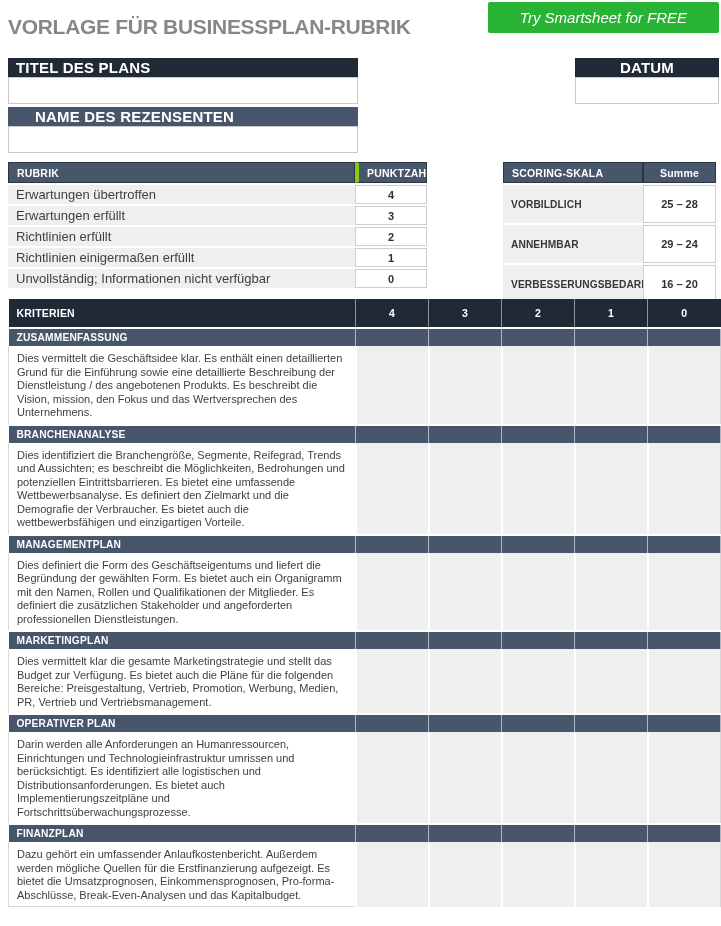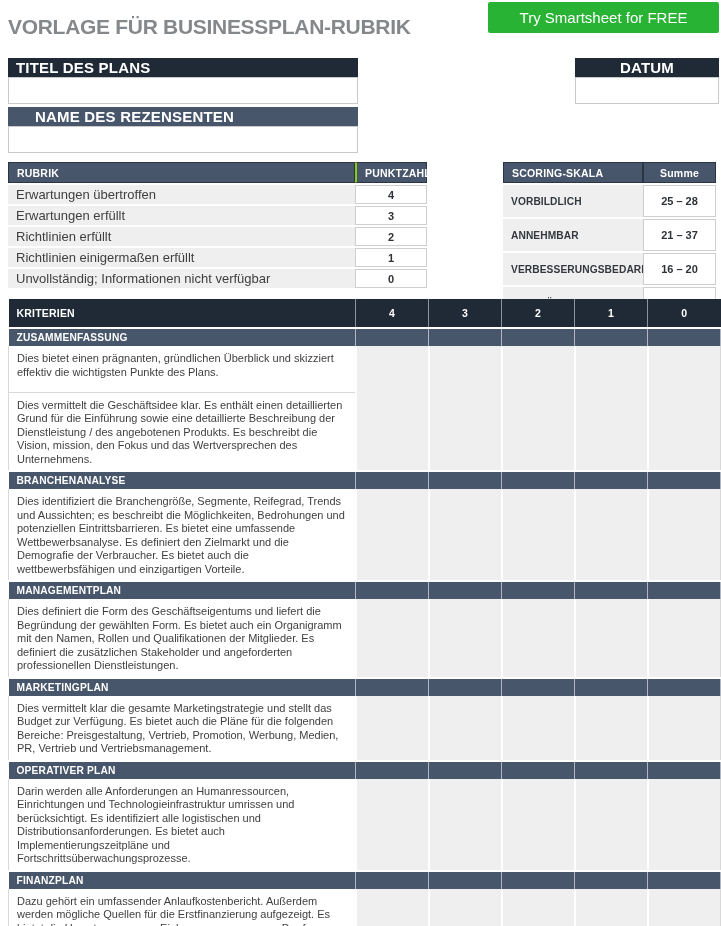--- a/index.html
+++ b/index.html
@@ -14,20 +14,21 @@
   
   .page-title {
     left:8px; top:15px; font-size:21px; font-weight:bold;
     color:#85888b; letter-spacing:-0.3px; white-space:nowrap;
   }
   .cta {
     left:488px; top:2px; width:231px; height:31px;
     background:#29b335; color:#fff; font-size:15px;
     text-align:center; line-height:31px; border-radius:2px;
     cursor:pointer;
+    font-style:italic;
   }
 
   
   .bar {
     color:#fff; font-weight:bold; font-size:15px;
     line-height:19px; height:34px; padding:0 8px;
     letter-spacing:.2px; white-space:nowrap;
   }
   .bar.dark  { background:#202a37; }
   .bar.slate { background:#47566b;padding-left:27px; }
@@ -47,31 +48,31 @@
 
   .rubric  { left:8px;  top:160px; width:419px; table-layout:fixed; }
   .scoring { left:503px; top:160px; width:213px; table-layout:fixed; }
 
   .hcell {
     background:#47566b; color:#fff; font-weight:bold; font-size:10.5px;
     height:21px; padding:0 8px; letter-spacing:.2px;
     border:1px solid #2a3442; white-space:nowrap;
   }
   .hcell.cnt { text-align:center; }
-  .rubric .hcell + .hcell { border-left:2px solid #84cc16; }
+  .rubric .hcell + .hcell { border-left:4px solid #84cc16; }
 
   .rlabel {
     background:#efefef; font-size:13px; color:#3f3f3f;
     height:19px; padding:0 8px; white-space:nowrap; overflow:hidden;
   }
   .rscore {
     background:#fff; border:1px solid #cfcfcf; font-weight:bold;
     font-size:11px; color:#2e3238; text-align:center; height:19px;
   }
-  .scoring .rlabel { font-weight:bold; font-size:10.2px; color:#33383f; height:32px; letter-spacing:.1px; }
+  .scoring .rlabel { font-weight:bold; font-size:10.2px; color:#33383f; height:38px; letter-spacing:.1px; }
   .scoring .rscore { height:20px; }
 
   
   .criteria {
     left:8px; top:299px; width:712px; table-layout:fixed;
     border-collapse:collapse; border-spacing:0;
   }
   .crit-head td {
     background:#202a37; color:#fff; font-weight:bold;
     font-size:10.5px; height:21px; padding:8px 8px; letter-spacing:.2px;
@@ -156,21 +157,21 @@
       <tr>
     <td class="hcell">SCORING-SKALA</td>
     <td class="hcell cnt">Summe</td>
   </tr>
   <tr>
     <td class="rlabel">VORBILDLICH</td>
     <td class="rscore">25 – 28</td>
   </tr>
   <tr>
     <td class="rlabel">ANNEHMBAR</td>
-    <td class="rscore">21 – 37</td>
+    <td class="rscore">29 – 24</td>
   </tr>
   <tr>
     <td class="rlabel">VERBESSERUNGSBEDARF</td>
     <td class="rscore">16 – 20</td>
   </tr>
   <tr>
     <td class="rlabel">UNZULÄNGLICH</td>
     <td class="rscore">0 – 15</td>
   </tr>
 </tbody>
@@ -197,28 +198,20 @@
   </tr>
 
   <tr class="sec-row">
     <td class="sec-label">ZUSAMMENFASSUNG</td>
     <td class="sec-cell"></td>
         <td class="sec-cell"></td>
         <td class="sec-cell"></td>
         <td class="sec-cell"></td>
         <td class="sec-cell"></td>
   </tr>
-  <tr class="dh0">
-    <td class="desc">Dies bietet einen prägnanten, gründlichen Überblick und skizziert effektiv die wichtigsten Punkte des Plans.</td>
-    <td class="desc-cell"></td>
-        <td class="desc-cell"></td>
-        <td class="desc-cell"></td>
-        <td class="desc-cell"></td>
-        <td class="desc-cell"></td>
-  </tr>
 
   <tr class="dh1">
     <td class="desc">Dies vermittelt die Geschäftsidee klar. Es enthält einen detaillierten Grund für die Einführung sowie eine detaillierte Beschreibung der Dienstleistung / des angebotenen Produkts. Es beschreibt die Vision, mission, den Fokus und das Wertversprechen des Unternehmens.</td>
     <td class="desc-cell"></td>
         <td class="desc-cell"></td>
         <td class="desc-cell"></td>
         <td class="desc-cell"></td>
         <td class="desc-cell"></td>
   </tr>
 

